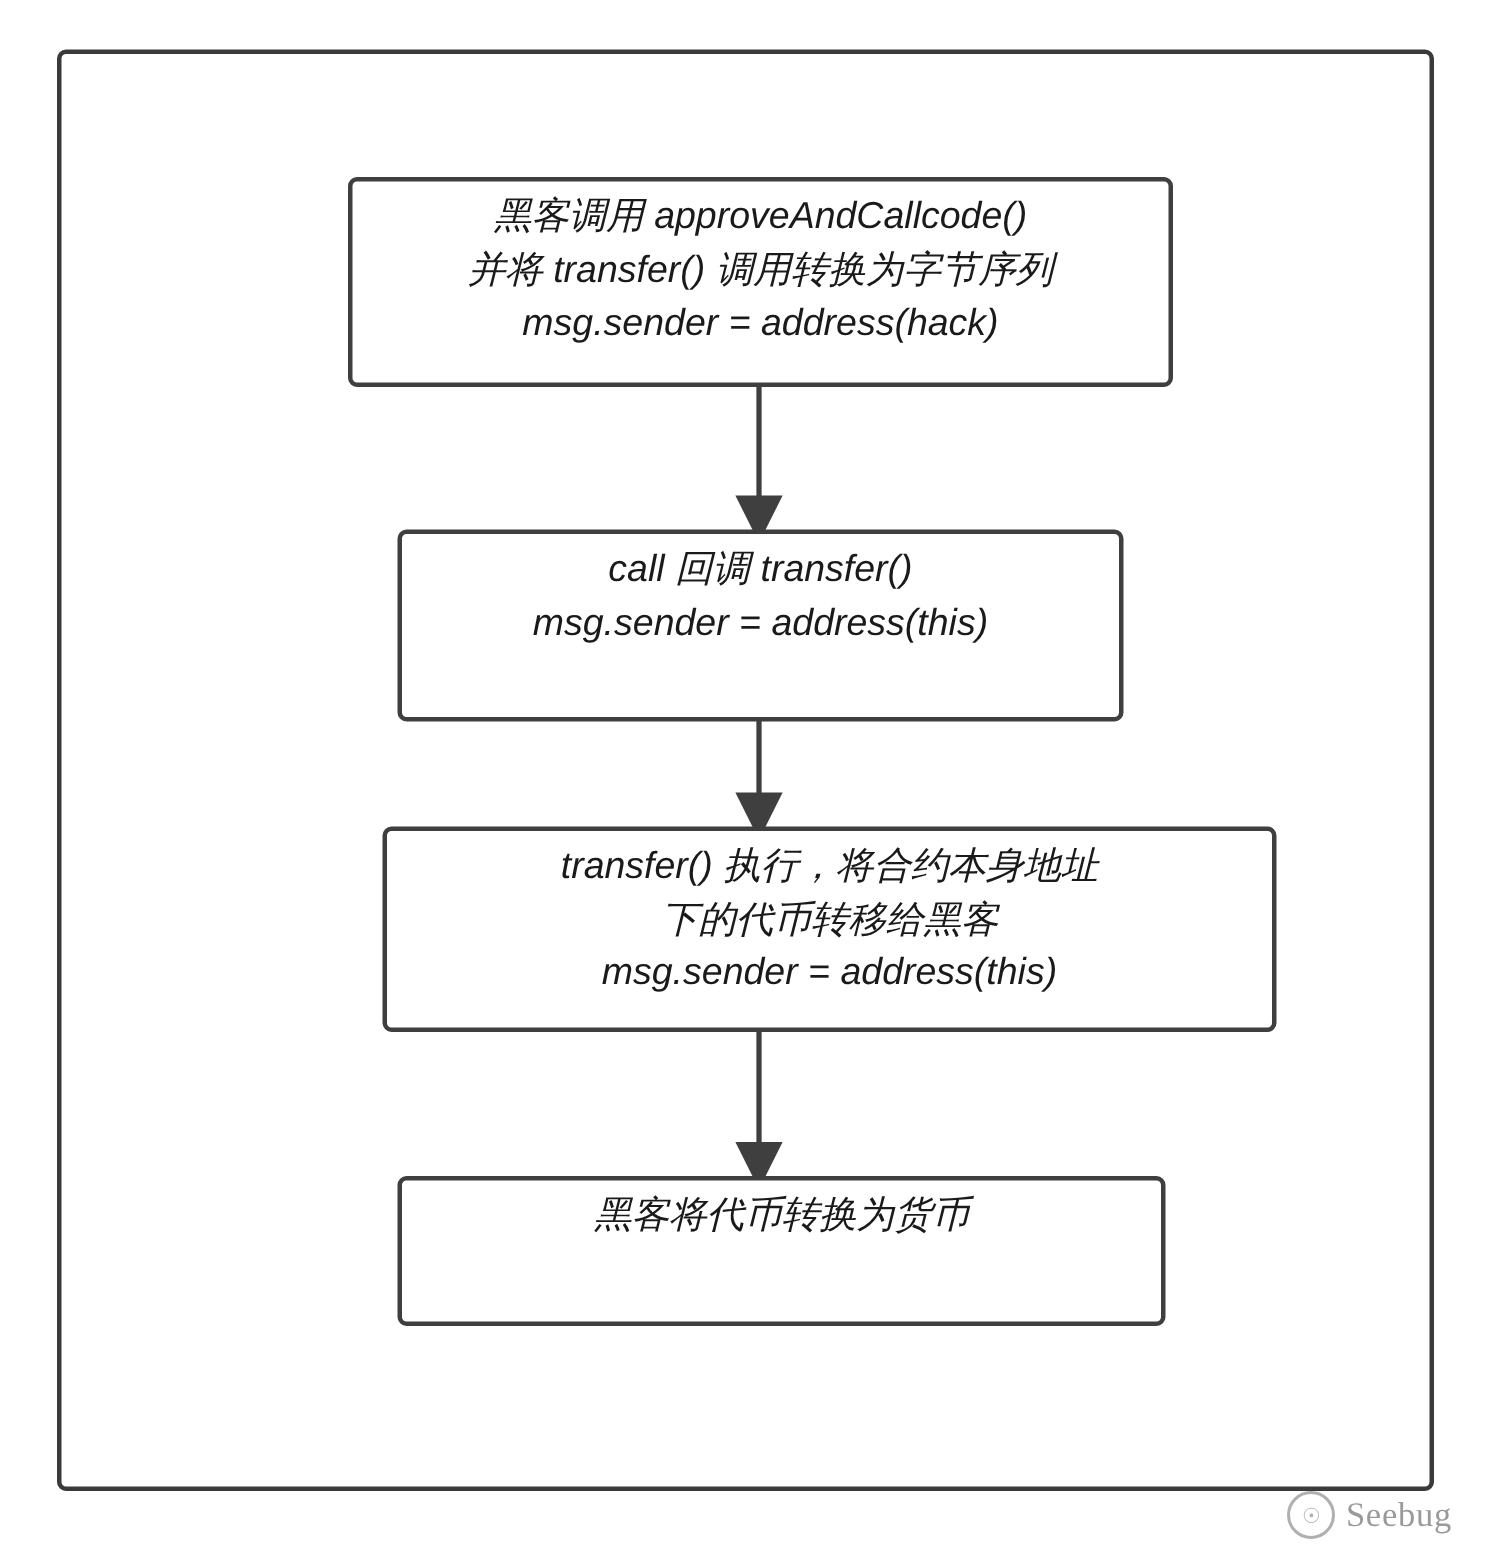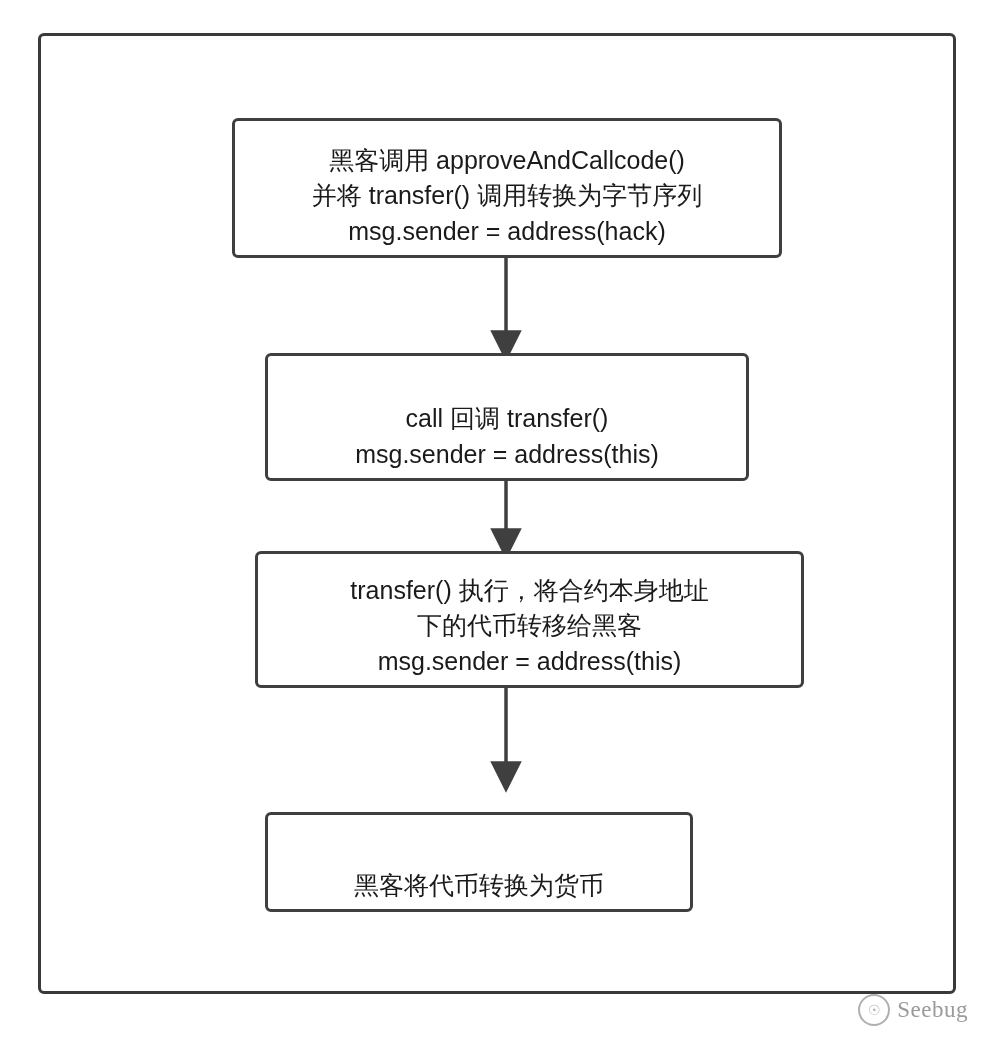--- a/index.html
+++ b/index.html
@@ -35,37 +35,38 @@
     background: #ffffff;
   }
 
   .node {
     position: absolute;
     box-sizing: border-box;
     border: 3px solid #3f3f3f;
     border-radius: 6px;
     background: #ffffff;
     display: flex;
-    align-items: flex-end;
+    align-items: flex-start;
     justify-content: center;
     text-align: center;
     color: #1a1a1a;
     font-size: 25px;
     line-height: 1.42;
     padding: 6px 28px;
+    font-style: italic;
   }
 
   .node .lines {
     white-space: pre-line;
   }
 
   #node-1 { left: 232px; top: 118px; width: 550px; height: 140px; }
   #node-2 { left: 265px; top: 353px; width: 484px; height: 128px; }
-  #node-3 { left: 255px; top: 551px; width: 549px; height: 137px; }
-  #node-4 { left: 265px; top: 812px; width: 428px; height: 100px; }
+  #node-3 { left: 255px; top: 551px; width: 596px; height: 137px; }
+  #node-4 { left: 265px; top: 784px; width: 512px; height: 100px; }
 
   .connector {
     position: absolute;
     left: 0;
     top: 0;
     width: 1000px;
     height: 1038px;
     pointer-events: none;
   }
 

